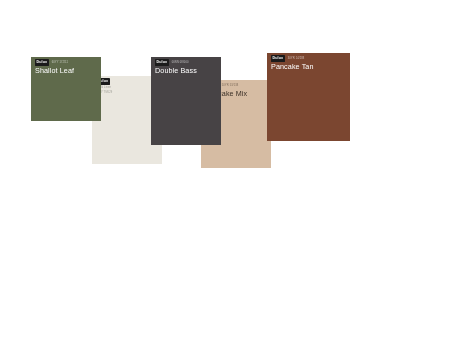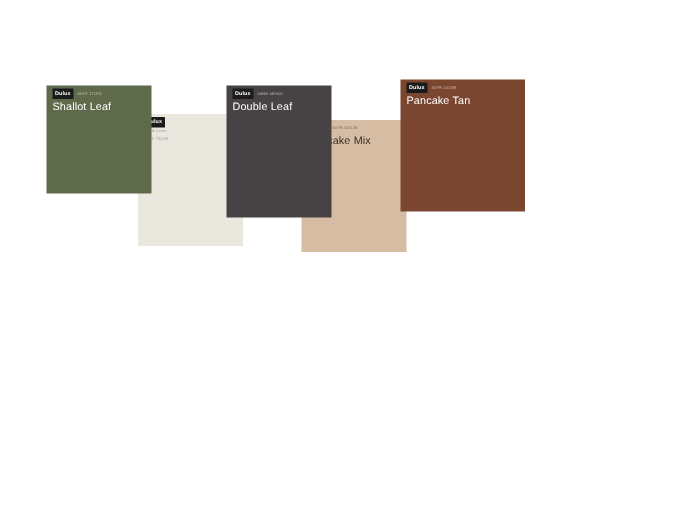--- a/index.html
+++ b/index.html
@@ -94,21 +94,21 @@
     color: #ffffff;
   }
   .dark .brand-code { color: rgba(255,255,255,0.72); }
   .dark .swatch-name { color: #ffffff; }
 </style>
 </head>
 <body>
 
 <div id="canvas">
 
-  <div class="swatch dark" style="left:31px; top:57px; width:70px; height:72px; background:#5F6A4B; z-index:3;">
+  <div class="swatch dark" style="left:31px; top:57px; width:70px; height:64px; background:#5F6A4B; z-index:3;">
     <div class="swatch-header">
       <div class="brand-row">
         <span class="brand-logo">Dulux</span>
         <span class="brand-code">60YY 17/211</span>
       </div>
       <div class="swatch-name">Shallot Leaf</div>
     </div>
   </div>
 
   <div class="swatch light" style="left:92px; top:76px; width:70px; height:88px; background:#EAE7DF; z-index:2;">
@@ -120,21 +120,21 @@
       <div class="sub-line second">30YY 79/029</div>
     </div>
   </div>
 
   <div class="swatch dark" style="left:151px; top:57px; width:70px; height:88px; background:#474345; z-index:5;">
     <div class="swatch-header">
       <div class="brand-row">
         <span class="brand-logo">Dulux</span>
         <span class="brand-code">00NN 08/000</span>
       </div>
-      <div class="swatch-name">Double Leaf</div>
+      <div class="swatch-name">Double Bass</div>
     </div>
   </div>
 
   <div class="swatch dark" style="left:201px; top:80px; width:70px; height:88px; background:#D6BCA3; z-index:4;">
     <div class="swatch-header">
       <div class="brand-row">
         <span class="brand-logo">Dulux</span>
         <span class="brand-code" style="color:rgba(60,45,35,0.70);">50YR 53/138</span>
       </div>
       <div class="swatch-name" style="color:#3a2f26;">Pancake Mix</div>

